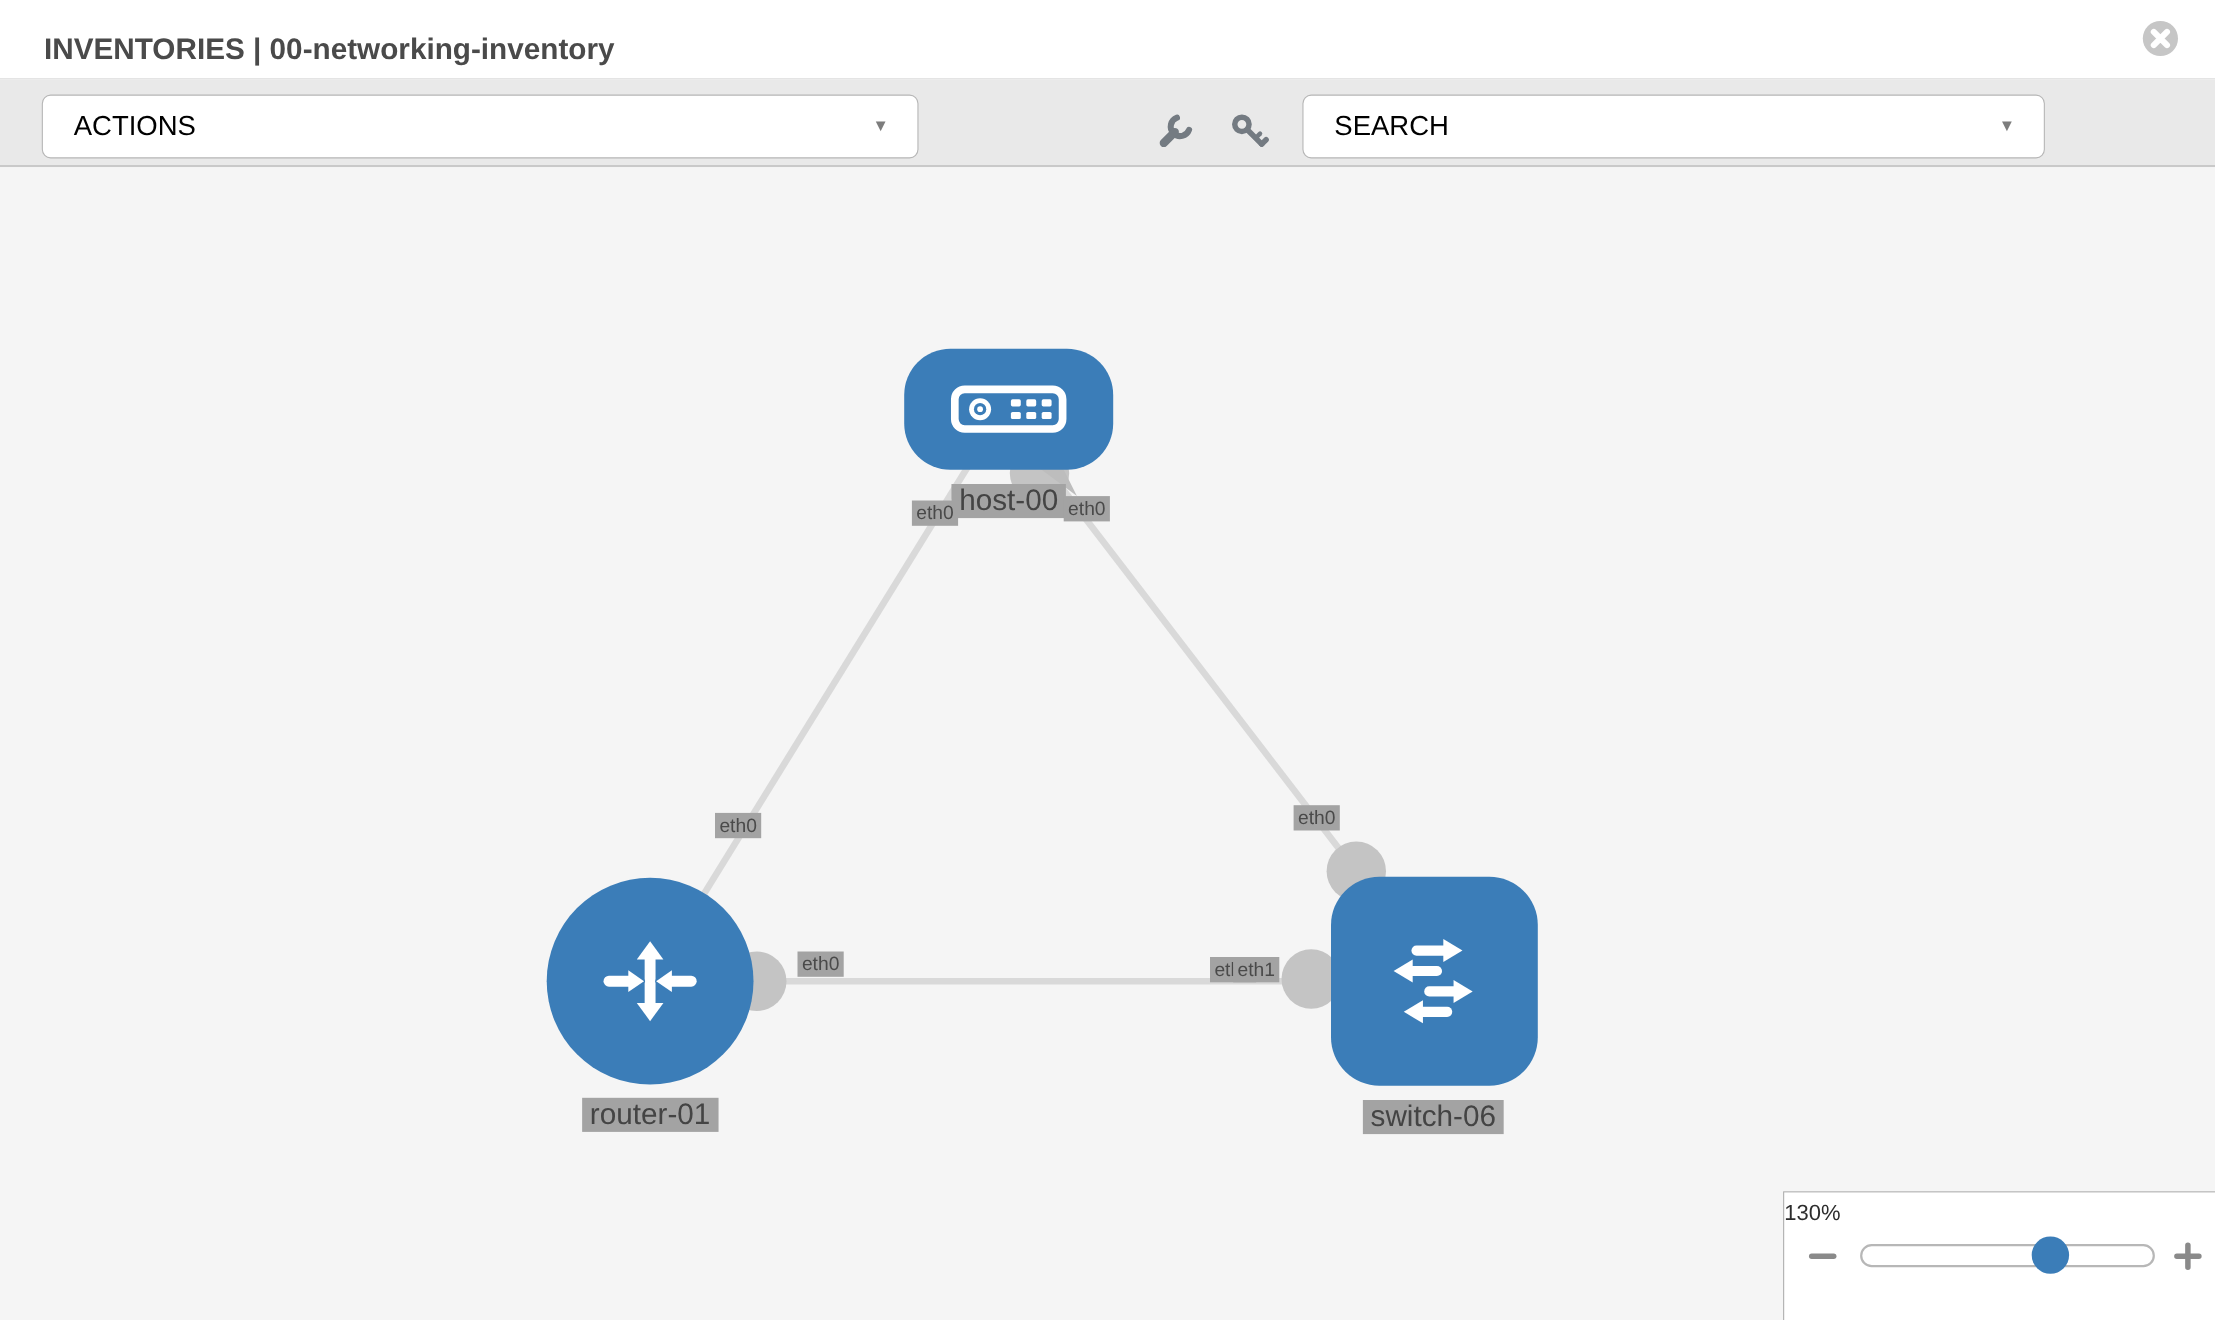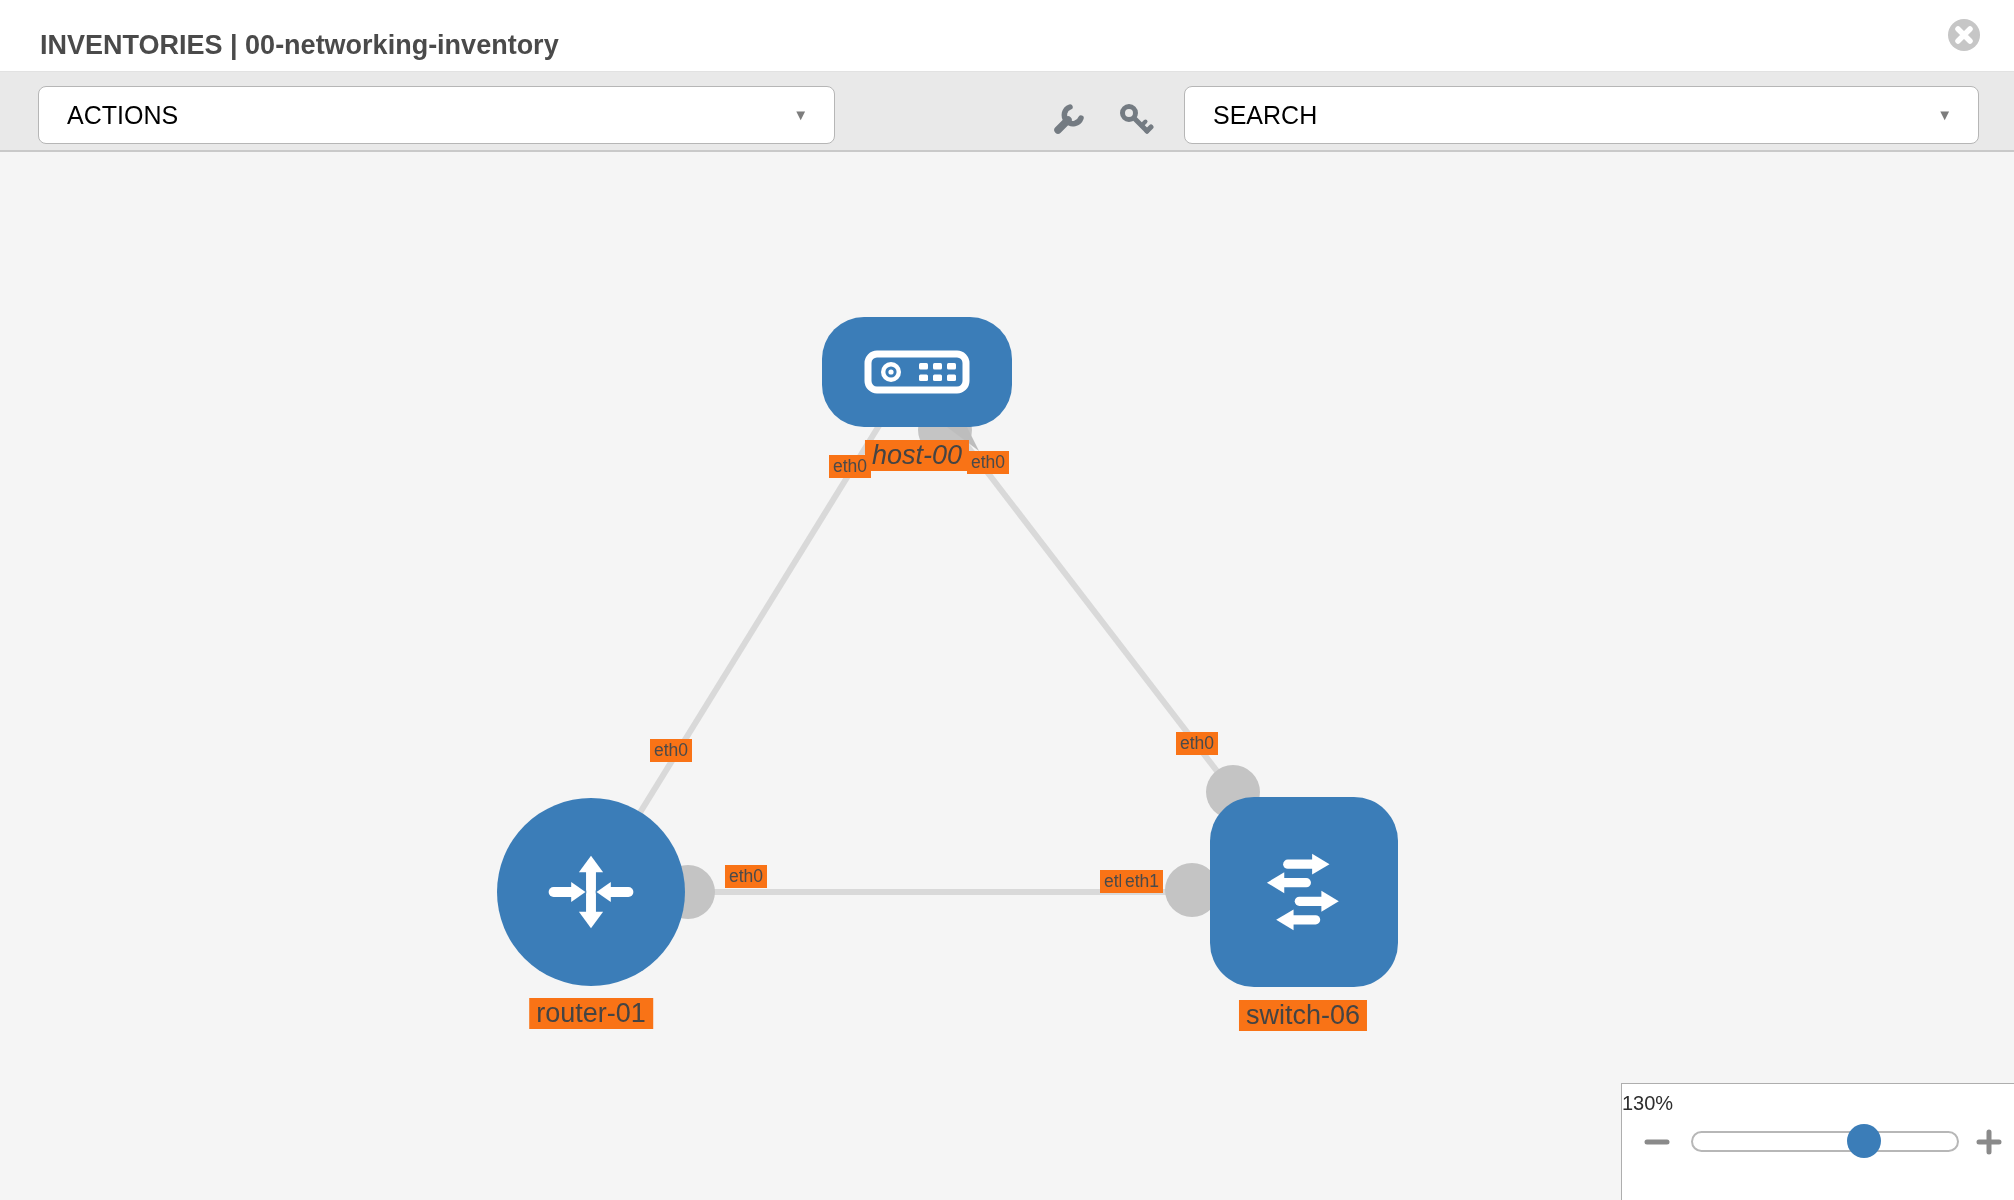--- a/index.html
+++ b/index.html
@@ -14,34 +14,34 @@
 
   
   .toolbar{position:absolute;left:0;top:72px;width:2014px;height:80px;background:#e9e9e9;
     border-bottom:2px solid #c9c9c9;}
   .select-box{position:absolute;top:14px;height:58px;background:#fff;
     border:1.5px solid #b6b6b6;border-radius:8px;display:flex;align-items:center;}
   .select-box .sel-label{margin-left:28px;font-size:25px;color:#000000;}
   .select-box .sel-arrow{position:absolute;right:26px;top:50%;transform:translateY(-54%);
     font-size:15px;color:#7d7d7d;}
   .actions-box{left:38px;width:797px;}
-  .search-box{left:1184px;width:795px;}
+  .search-box{left:1184px;width:675px;}
   .tool-icon-btn{position:absolute;top:27px;width:40px;height:40px;display:flex;
     align-items:center;justify-content:center;cursor:pointer;}
 
   
   .canvas{position:absolute;left:0;top:152px;width:2014px;height:1048px;background:#f5f5f5;}
   .links-svg{position:absolute;left:0;top:0;}
 
   .node{position:absolute;display:flex;align-items:center;justify-content:center;}
   .node-host{left:822px;top:165px;width:190px;height:110px;background:#3b7db8;border-radius:42px;}
   .node-router{left:497px;top:646px;width:188px;height:188px;background:#3b7db8;border-radius:50%;}
   .node-switch{left:1210px;top:645px;width:188px;height:190px;background:#3b7db8;border-radius:44px;}
 
-  .chip{position:absolute;background:#f97316;color:#4a4a4a;font-size:17.5px;line-height:21px;
+  .chip{position:absolute;background:#a3a3a3;color:#4a4a4a;font-size:17.5px;line-height:21px;
     padding:1px 4px;white-space:nowrap;}
   .node-label{font-size:27px;line-height:31px;padding:0 7px;transform:translateX(-50%);color:#444;}
 
   
   .zoom-panel{position:absolute;left:1621px;top:1083px;width:394px;height:118px;background:#fff;
     border:1px solid #aeaeae;}
   .zoom-value{position:absolute;left:0;top:8px;width:100%;
     font-size:20px;color:#2d2d2d;}
   .zoom-btn{position:absolute;width:34px;height:34px;display:flex;align-items:center;
     justify-content:center;cursor:pointer;}
@@ -145,21 +145,21 @@
         <path d="M52 42 L32 42"></path>
           <polygon points="18,42 33,33 33,51" stroke="none"></polygon>
         <path d="M46 58 L66 58"></path>
           <polygon points="80,58 65,49 65,67" stroke="none"></polygon>
         <path d="M60 74 L40 74"></path>
           <polygon points="26,74 41,65 41,83" stroke="none"></polygon>
       </g>
     </svg>
   </div>
 
-  <div class="chip node-label" style="left:917px;top:288px;font-style:italic;">host-00</div>
+  <div class="chip node-label" style="left:917px;top:288px;">host-00</div>
   <div class="chip node-label" style="left:591px;top:846px;">router-01</div>
   <div class="chip node-label" style="left:1303px;top:848px;">switch-06</div>
 
   <div class="chip" style="left:829px;top:303px;">eth0</div>
   <div class="chip" style="left:967px;top:299px;">eth0</div>
   <div class="chip" style="left:650px;top:587px;">eth0</div>
   <div class="chip" style="left:1176px;top:580px;">eth0</div>
   <div class="chip" style="left:725px;top:713px;">eth0</div>
   <div class="chip" style="left:1100px;top:718px;">eth0</div>
   <div class="chip" style="left:1121px;top:718px;text-align:center;">eth1</div>

